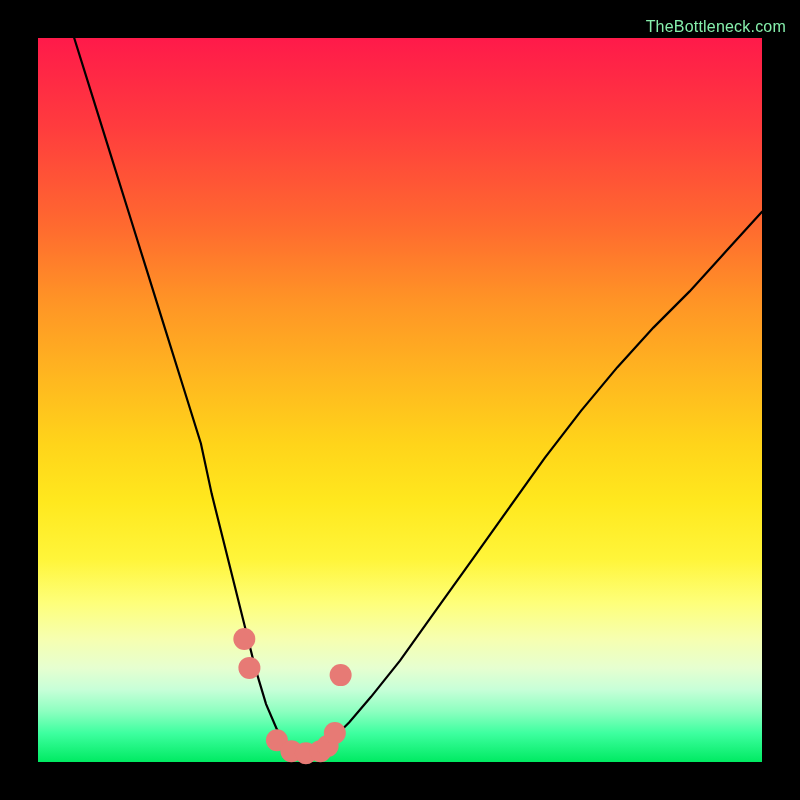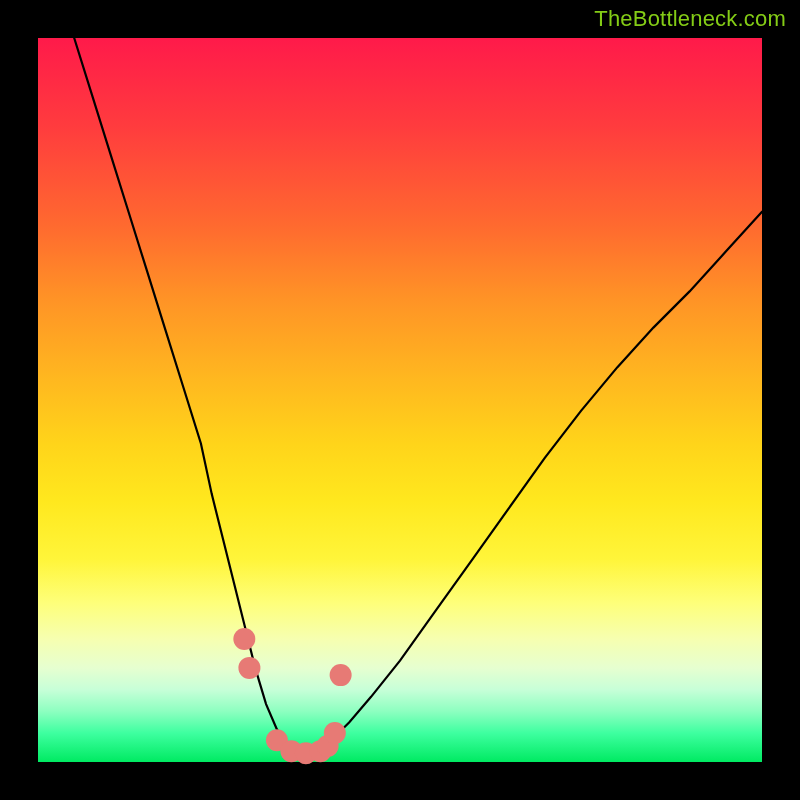--- a/index.html
+++ b/index.html
@@ -14,24 +14,24 @@
   .frame {
     position: absolute;
     left: 0;
     top: 0;
     width: 800px;
     height: 800px;
     background: #000;
   }
   .watermark {
     position: absolute;
-    top: 6px;
+    top: 18px;
     right: 14px;
-    color: #84cc16;
-    font-size: 22px;
+    color: #86efac;
+    font-size: 16px;
     font-weight: 500;
     letter-spacing: 0.2px;
   }
   .plot-area {
     position: absolute;
     left: 38px;
     top: 38px;
     width: 724px;
     height: 724px;
     background: linear-gradient(to bottom,

